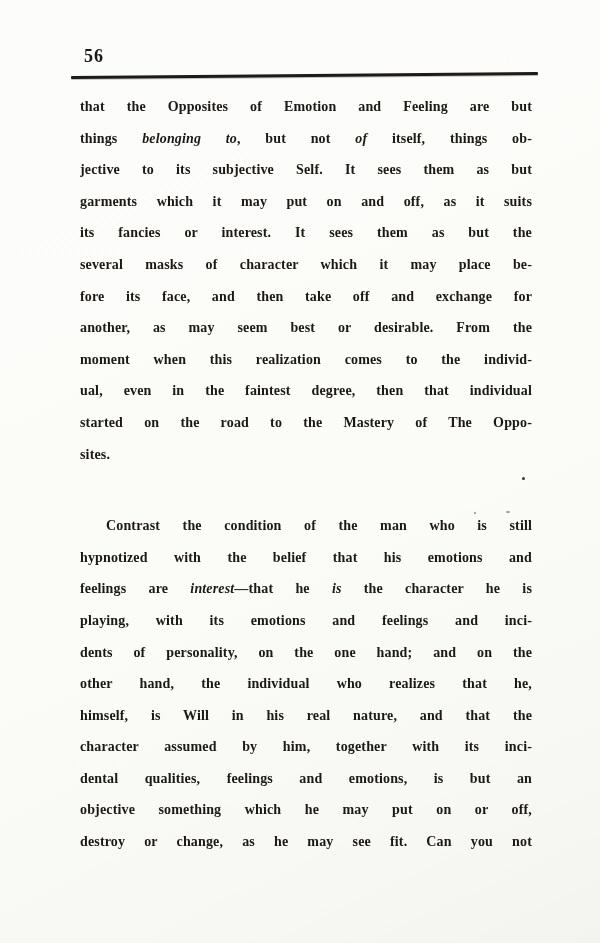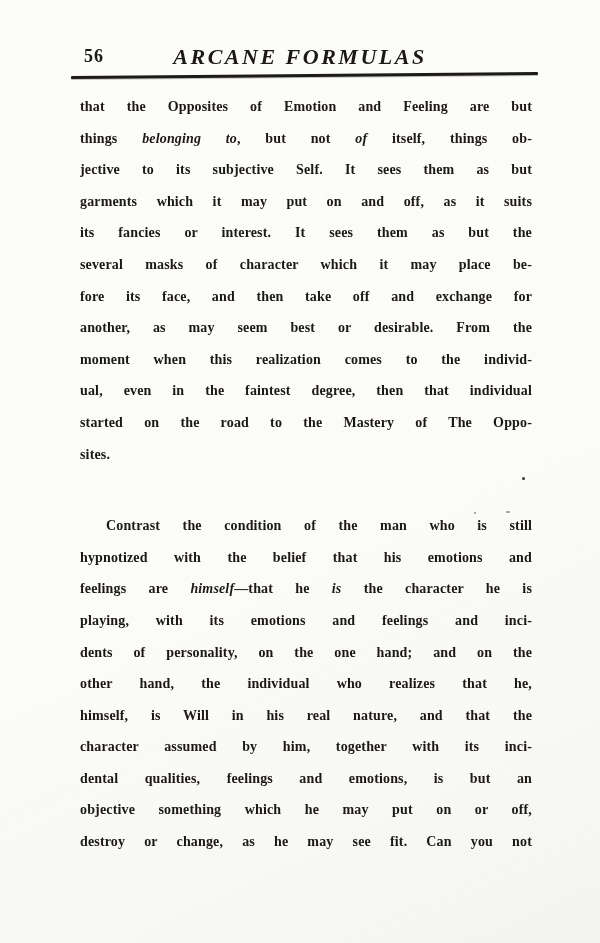--- a/index.html
+++ b/index.html
@@ -70,38 +70,37 @@
   }
   .speck-1 { left: 522px; top: 477px; width: 3px; height: 3px; }
   .speck-2 { left: 474px; top: 512px; width: 2px; height: 2px; opacity: 0.55; }
   .speck-3 { left: 506px; top: 511px; width: 4px; height: 2px; opacity: 0.45; border-radius: 1px; }
 </style>
 </head>
 <body>
 
 <div class="scan-page">
   <span class="page-number">56</span>
-  <span class="running-head">ARCANE FORMULAS</span>
   <div class="header-rule"></div>
   <div class="text-block">
       <div class="line"><span>that the Opposites of Emotion and Feeling are but</span></div>
       <div class="line"><span>things </span><em>belonging to</em><span>, but not </span><em>of</em><span> itself, things ob-</span></div>
       <div class="line"><span>jective to its subjective Self. It sees them as but</span></div>
       <div class="line"><span>garments which it may put on and off, as it suits</span></div>
       <div class="line"><span>its fancies or interest. It sees them as but the</span></div>
       <div class="line"><span>several masks of character which it may place be-</span></div>
       <div class="line"><span>fore its face, and then take off and exchange for</span></div>
       <div class="line"><span>another, as may seem best or desirable. From the</span></div>
       <div class="line"><span>moment when this realization comes to the individ-</span></div>
       <div class="line"><span>ual, even in the faintest degree, then that individual</span></div>
       <div class="line"><span>started on the road to the Mastery of The Oppo-</span></div>
       <div class="line no-just"><span>sites.</span></div>
       <div class="line indent"><span>Contrast the condition of the man who is still</span></div>
       <div class="line"><span>hypnotized with the belief that his emotions and</span></div>
-      <div class="line"><span>feelings are </span><em>himself</em><span>—that he </span><em>is</em><span> the character he is</span></div>
+      <div class="line"><span>feelings are </span><em>interest</em><span>—that he </span><em>is</em><span> the character he is</span></div>
       <div class="line"><span>playing, with its emotions and feelings and inci-</span></div>
       <div class="line"><span>dents of personality, on the one hand; and on the</span></div>
       <div class="line"><span>other hand, the individual who realizes that he,</span></div>
       <div class="line"><span>himself, is Will in his real nature, and that the</span></div>
       <div class="line"><span>character assumed by him, together with its inci-</span></div>
       <div class="line"><span>dental qualities, feelings and emotions, is but an</span></div>
       <div class="line"><span>objective something which he may put on or off,</span></div>
       <div class="line"><span>destroy or change, as he may see fit. Can you not</span></div>
     </div>
   <div class="ink-speck speck-1"></div>

